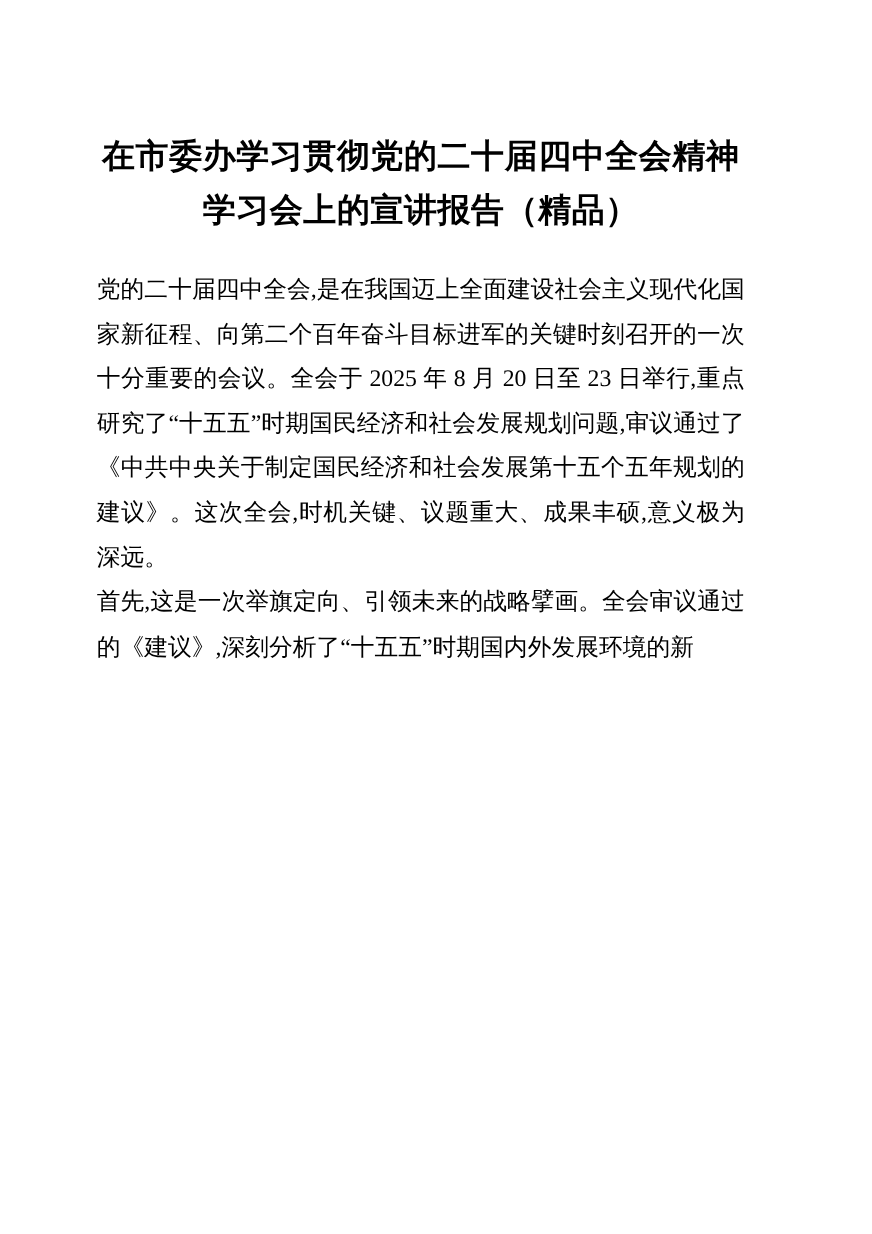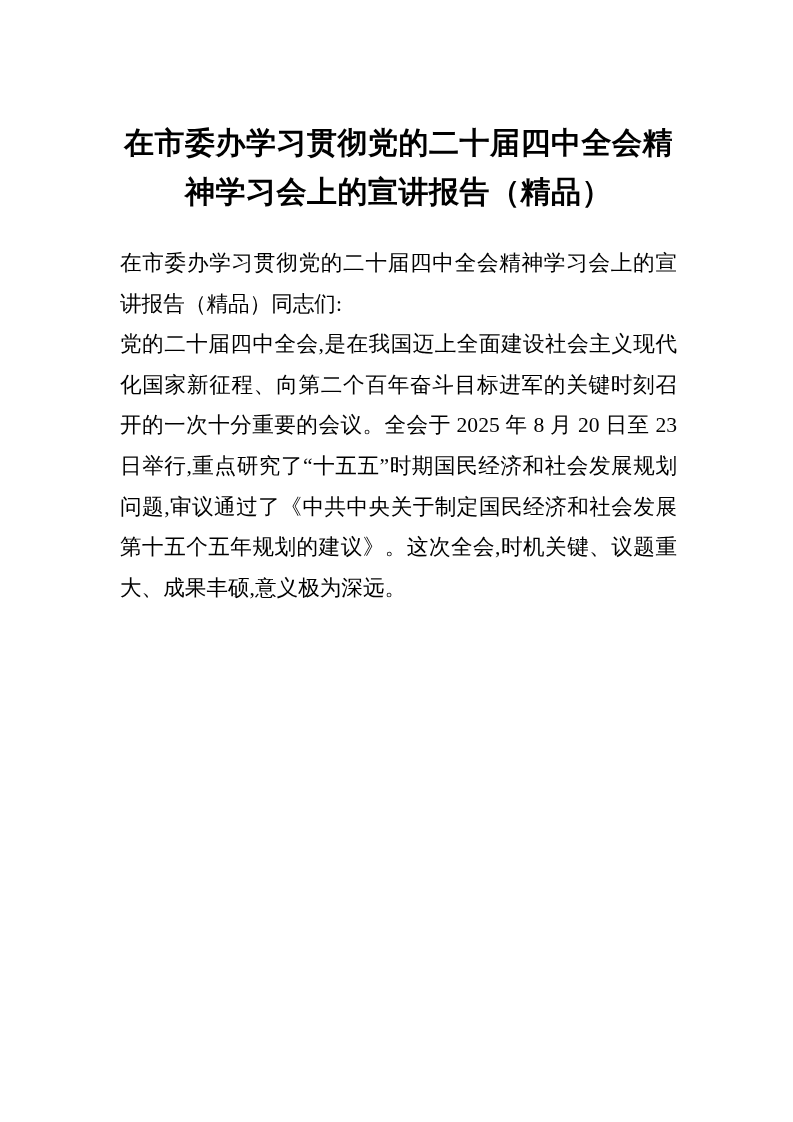--- a/index.html
+++ b/index.html
@@ -10,21 +10,21 @@
     width: 793px;
     height: 1122px;
     background: #ffffff;
     color: #000000;
     overflow: hidden;
   }
   .page {
     box-sizing: border-box;
     width: 793px;
     height: 1122px;
-    padding: 118px 116px 40px 120px;
+    padding: 118px 116px 40px 88px;
     background: #ffffff;
   }
   .doc-title {
     font-family: "Liberation Sans", "DejaVu Sans", sans-serif;
     font-weight: bold;
     font-size: 30px;
     line-height: 49px;
     text-align: center;
     letter-spacing: 0.5px;
     margin: 0 0 27px 0;
@@ -38,16 +38,16 @@
     margin: 0;
     word-break: break-all;
   }
 </style>
 </head>
 <body>
 
 <div class="page">
   <h1 class="doc-title">在市委办学习贯彻党的二十届四中全会精神学习会上的宣讲报告（精品）</h1>
   <div class="doc-body">
-    <p>在市委办学习贯彻党的二十届四中全会精神学习会上的宣讲报告（精品）同志们:</p>
     <p>党的二十届四中全会,是在我国迈上全面建设社会主义现代化国家新征程、向第二个百年奋斗目标进军的关键时刻召开的一次十分重要的会议。全会于 2025 年 8 月 20 日至 23 日举行,重点研究了“十五五”时期国民经济和社会发展规划问题,审议通过了《中共中央关于制定国民经济和社会发展第十五个五年规划的建议》。这次全会,时机关键、议题重大、成果丰硕,意义极为深远。</p>
+    <p>首先,这是一次举旗定向、引领未来的战略擘画。全会审议通过的《建议》,深刻分析了“十五五”时期国内外发展环境的新</p>
   </div>
 </div>
 
 </body></html>

